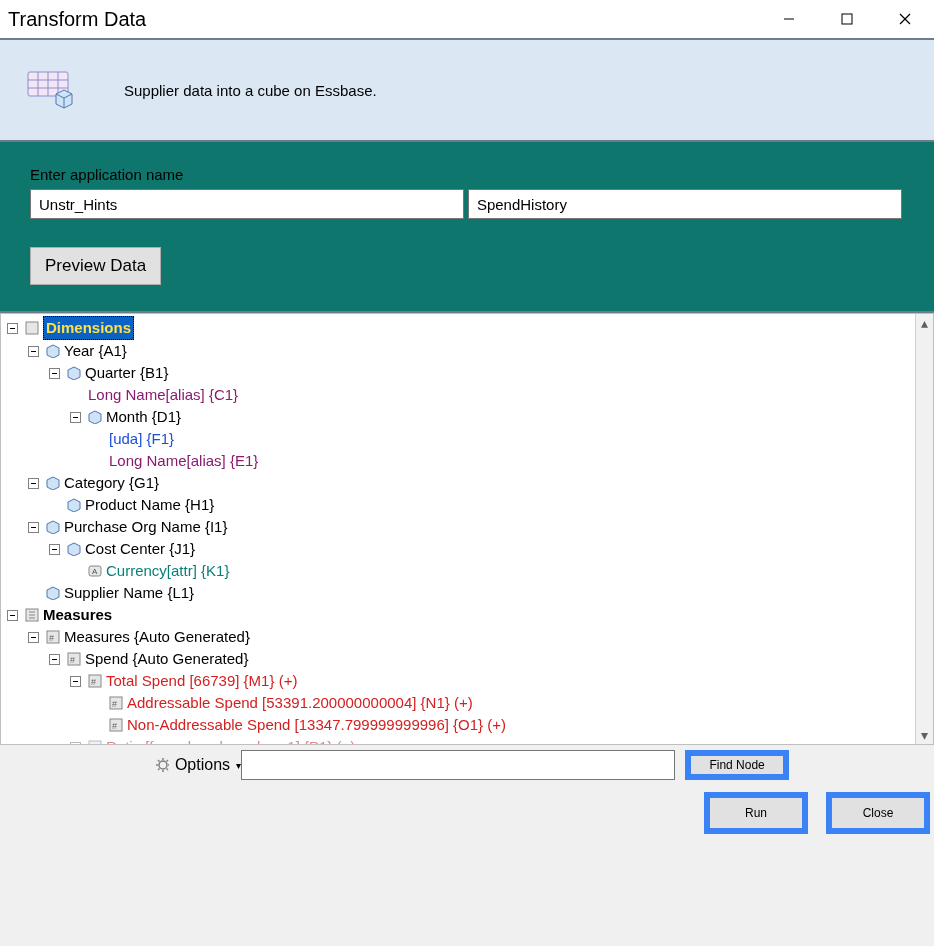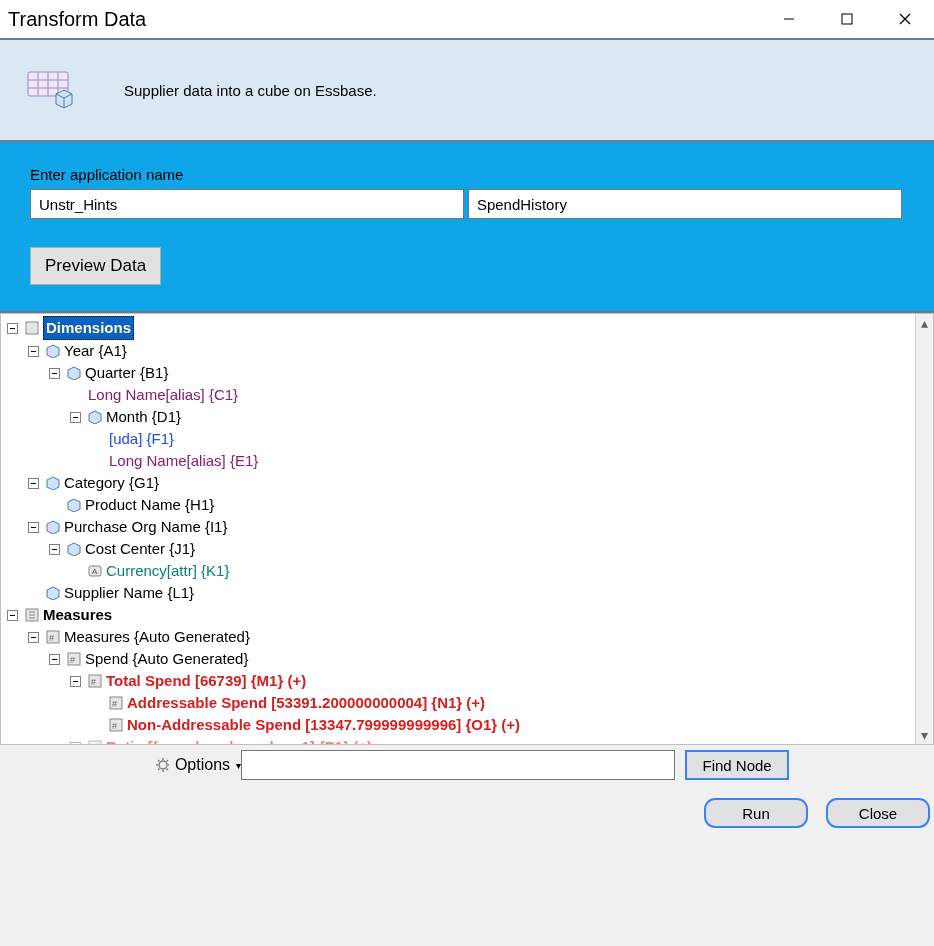--- a/index.html
+++ b/index.html
@@ -40,21 +40,21 @@
     border-top: 2px solid #6e7b88;
     border-bottom: 2px solid #6e7b88;
     display:flex;
     align-items:center;
     padding: 30px 26px;
     gap: 50px;
   }
 
   
   .form-area {
-    background:#0ea5e9;
+    background:#0f766e;
     border-bottom: 2px solid #6e7b88;
     padding: 16px 30px 26px 30px;
   }
   .field-lbl { display:block; margin-top:8px; margin-bottom:6px; font-size:15px; }
   input[type=text] {
     width: 434px;
     height: 30px;
     border: 1px solid #767676;
     padding: 2px 8px;
     font-size: 15px;
@@ -131,25 +131,25 @@
   .noexp { width:11px; height:11px; margin-right:3px; flex:0 0 auto; }
 
   .ico {
     width:14px; height:14px; flex:0 0 auto;
     display:inline-flex; align-items:center; justify-content:center;
   }
   .ico-cube svg, .ico-dim svg, .ico-meas svg, .ico-attr svg { display:block; }
 
   .lbl { }
   .lbl.bold { font-weight:700; }
-  .lbl.sel { background:#0a63c4; color:#fef9c3; border:1px dotted #000; padding:0 2px; }
+  .lbl.sel { background:#0a63c4; color:#fde047; border:1px dotted #000; padding:0 2px; }
   .lbl.purple { color:#8a1b6e; }
   .lbl.violet { color:#1d4ed8; }
   .lbl.teal { color:#088077; }
-  .lbl.red { color:#d42020;font-weight:bold; }
+  .lbl.red { color:#d42020; }
 
   
   .footer1 {
     height: 40px;
     background:#f0f0f0;
     border-bottom:0;
     display:flex;
     align-items:center;
     justify-content:center;
     padding: 0 0 0 14px;
@@ -159,36 +159,36 @@
     font-size:16px;
     cursor:pointer;
   }
   .find-grp { display:flex; align-items:center; gap:10px; padding-right:4px; }
   .find-inp {
     width:216px; height:30px;
     border:1px solid #767676;
     background:#fff;
   }
   .btn {
-    background:#e1e1e1; border:2px solid #3b82f6;
-    font-size:15px; padding:6px 0;
+    background:#e1e1e1; border:6px solid #3b82f6;
+    font-size:12px; padding:6px 0;
     cursor:pointer;
     display:flex; align-items:center; justify-content:center;
   }
   .btn.findnode { width:104px; height:30px; }
   .footer2 {
     height: 56px;
     background:#f0f0f0;
     display:flex;
     align-items:center;
     justify-content:flex-end;
     gap: 18px;
     padding: 0 4px 0 0;
   }
-  .btn.run, .btn.close { width:104px; height:30px;border-radius:11px; }
+  .btn.run, .btn.close { width:104px; height:42px; }
 </style>
 </head>
 <body>
 
 <div class="titlebar">
   <div class="title">Transform Data</div>
   <div class="win-controls">
     <div class="win-btn">
       <svg width="12" height="12">
           <line x1="1" y1="6" x2="11" y2="6" stroke="#000" stroke-width="1"></line>

